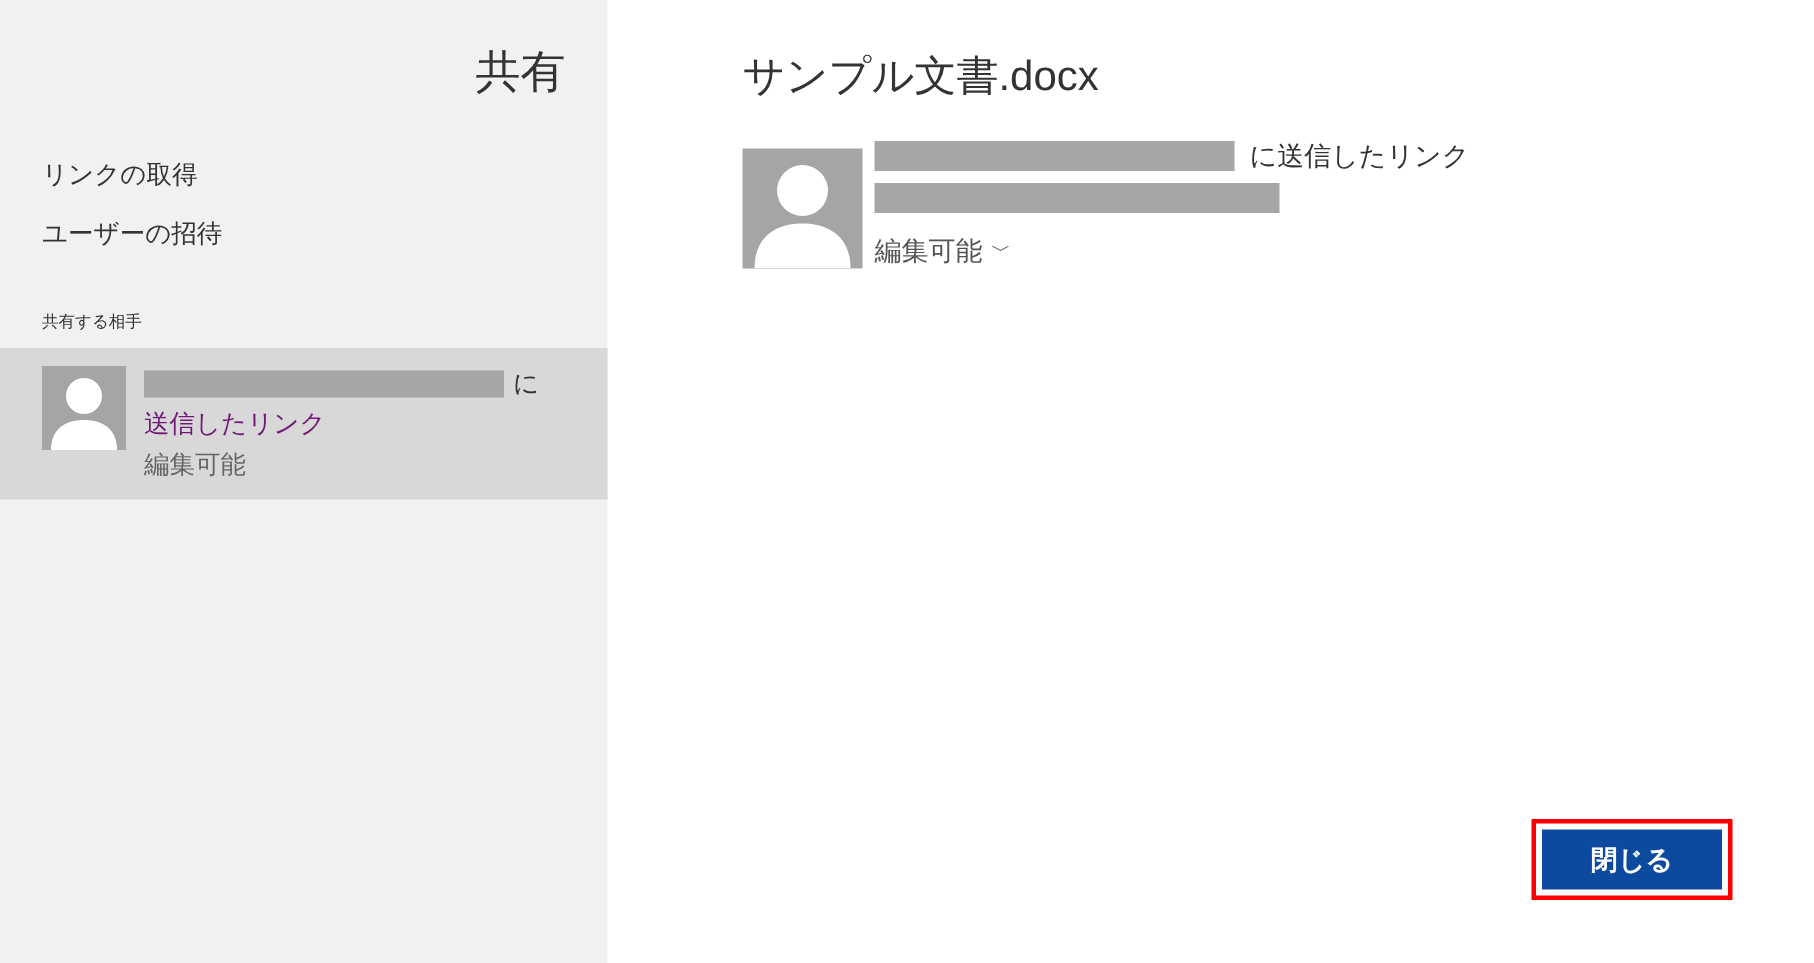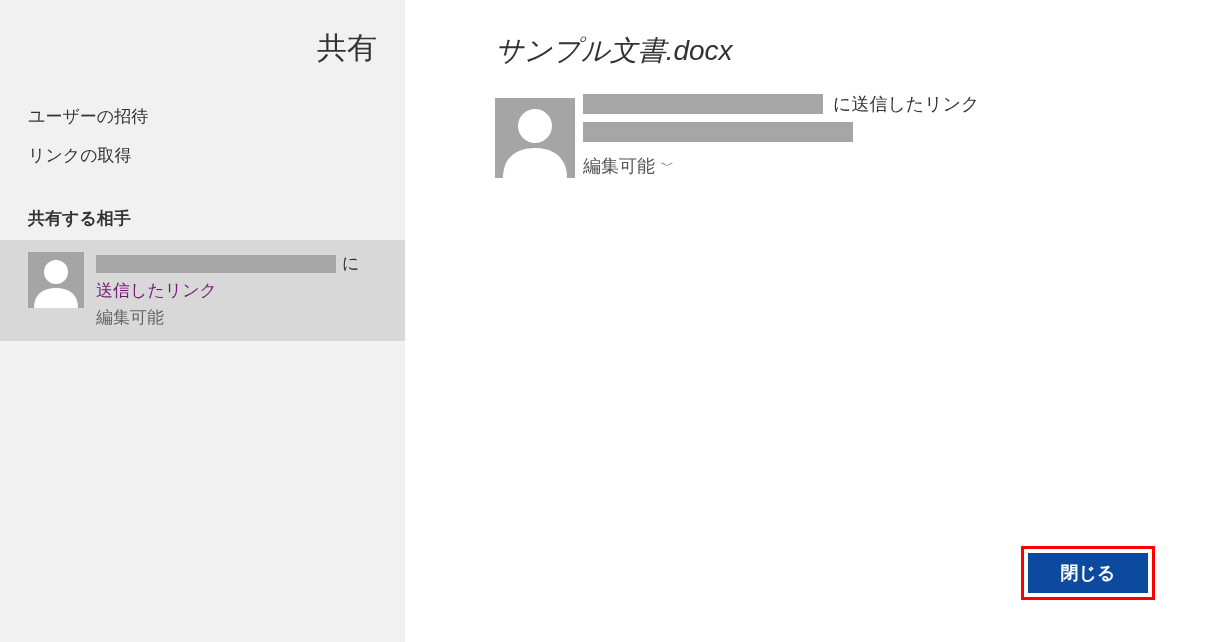--- a/index.html
+++ b/index.html
@@ -24,23 +24,23 @@
       text-align: right;
     }
     .sidebar-link {
       padding: 8px 28px;
       font-size: 17px;
       color: #333;
       cursor: pointer;
     }
     .sidebar-section {
       padding: 32px 28px 10px 28px;
-      font-size: 17px;
-      color: #333;
-      font-weight: bold;
+      font-size: 11px;
+      color: #333;
+      font-weight: normal;
     }
     .share-item {
       background: #d8d8d8;
       padding: 12px 28px;
       display: flex;
       align-items: flex-start;
       gap: 12px;
     }
     .avatar {
       width: 56px;
@@ -80,21 +80,20 @@
     .main {
       flex: 1;
       position: relative;
       padding: 32px 90px 0 90px;
     }
     .doc-title {
       font-size: 28px;
       color: #333;
       font-weight: 400;
       margin-bottom: 20px;
-      font-style: italic;
     }
     .main-share-row {
       display: flex;
       align-items: flex-end;
       gap: 8px;
     }
     .avatar-lg {
       width: 80px;
       height: 80px;
       background: #a5a5a5;
@@ -155,22 +154,22 @@
       cursor: pointer;
       font-weight: bold;
     }
     .close-btn { background: #0b4a9e; }
   </style>
 </head>
 <body>
 
 <div class="sidebar">
   <div class="sidebar-title">共有</div>
+  <div class="sidebar-link">リンクの取得</div>
   <div class="sidebar-link">ユーザーの招待</div>
-  <div class="sidebar-link">リンクの取得</div>
   <div class="sidebar-section">共有する相手</div>
   <div class="share-item">
     <div class="avatar">
       <svg width="56" height="56" viewBox="0 0 56 56">
           <circle cx="28" cy="20" r="12" fill="#fff"></circle>
           <path d="M6 56 C6 40 18 36 28 36 C38 36 50 40 50 56 Z" fill="#fff"></path>
         </svg>
     </div>
     <div class="share-item-body">
       <div class="share-item-line1">

